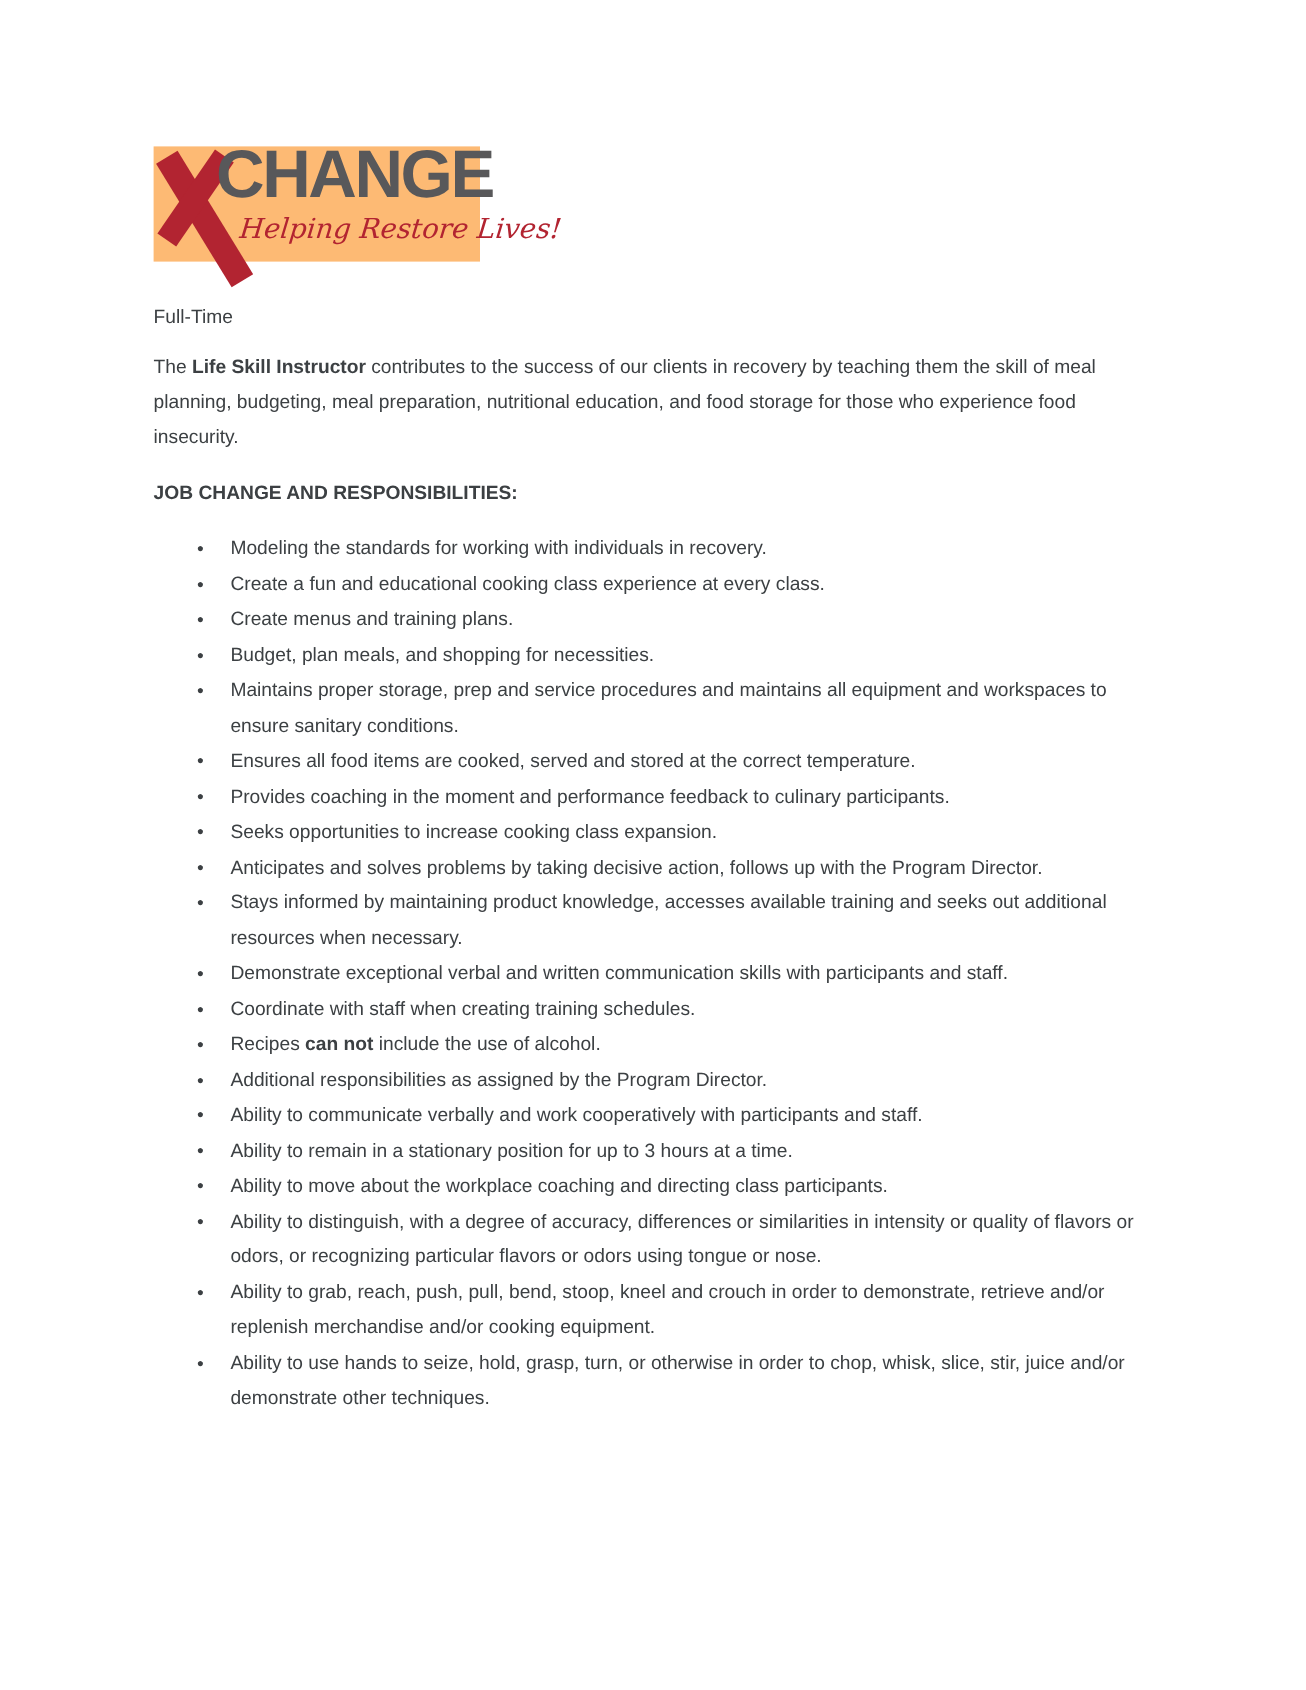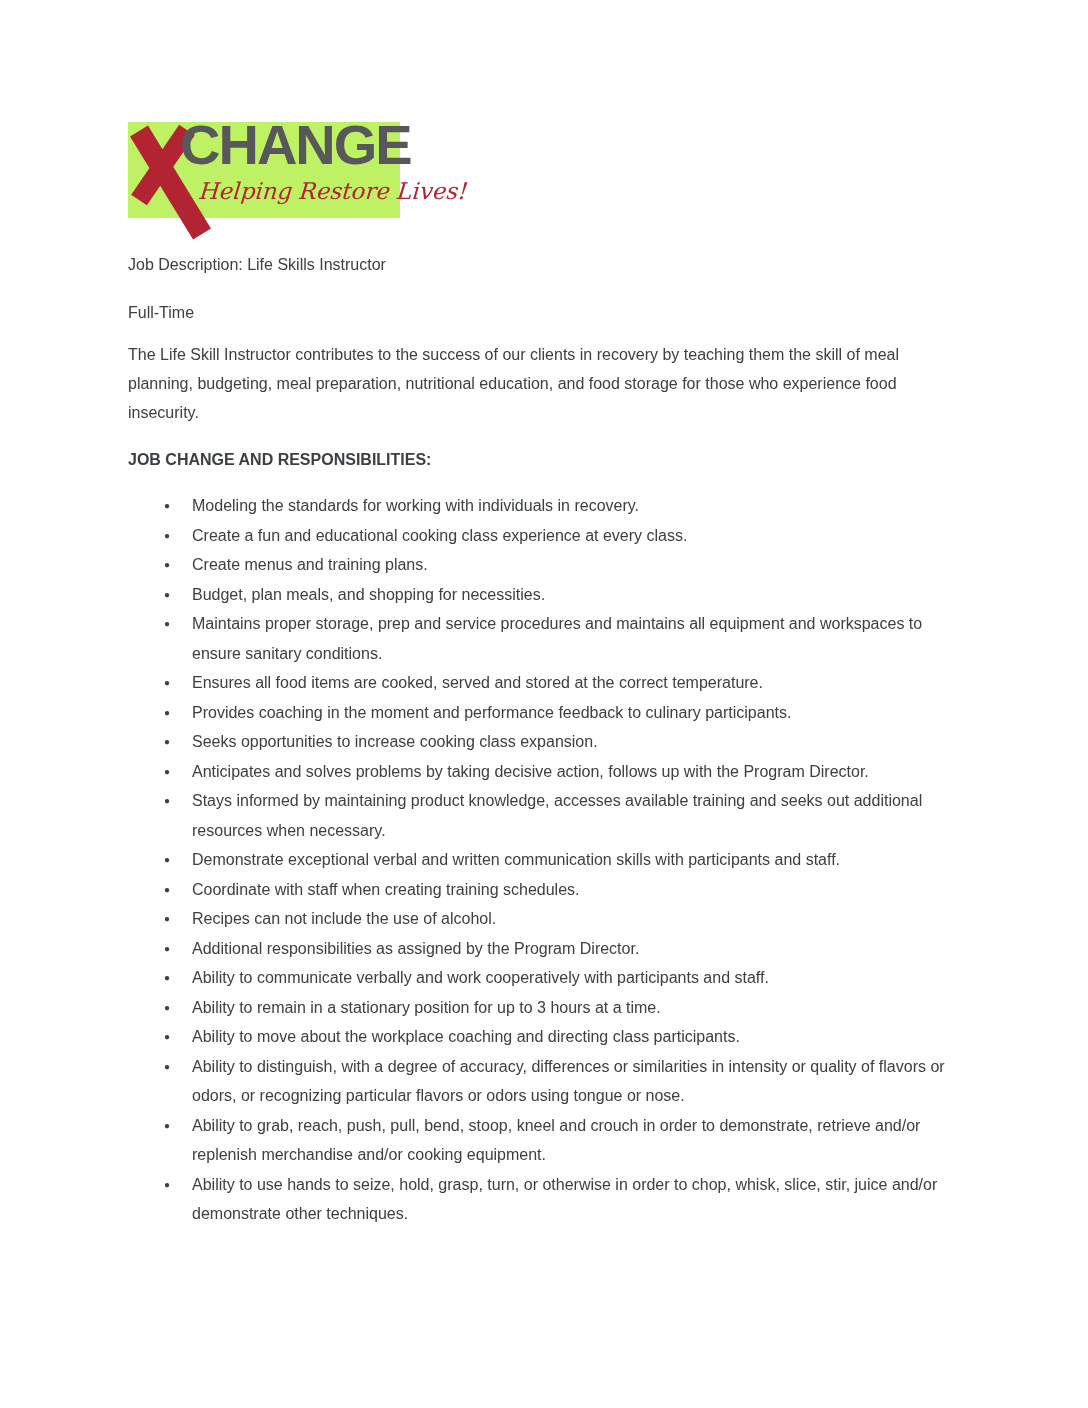--- a/index.html
+++ b/index.html
@@ -19,21 +19,21 @@
     top: 122px;
     width: 836px;
   }
 
   
   .logo {
     position: relative;
     width: 272px;
     height: 96px;
     margin-bottom: 32px;
-    background: #bef264;
+    background: #fdba74;
   }
   .logo-x {
     position: absolute;
     left: 2px;
     top: 2px;
     width: 82px;
     height: 118px;
   }
   .logo-wordmark {
     position: absolute;
@@ -75,40 +75,39 @@
     font-size: 16px;
     line-height: 29.5px;
   }
   ul.bullets li .dot {
     position: absolute;
     left: 36px;
     top: 0;
     font-size: 10px;
     line-height: 29.5px;
   }
-  b, .b { font-weight: normal; }
+  b, .b { font-weight: bold; }
 </style>
 </head>
 <body>
 
 <div class="page">
   <div class="content">
 
     <div class="logo">
       <svg class="logo-x" viewBox="0 0 82 118" xmlns="http://www.w3.org/2000/svg">
         <line x1="9" y1="7" x2="72" y2="110" stroke="#b22431" stroke-width="21"></line>
         <line x1="57" y1="6" x2="9" y2="76" stroke="#b22431" stroke-width="19"></line>
       </svg>
       <div class="logo-wordmark">
         <span style="color:#58585a">CHANGE</span>
       </div>
       <div class="logo-tagline" style="color:#b22431">Helping Restore Lives!</div>
     </div>
 
-    <div class="line title-line">Job Description: Life Skills Instructor</div>
     <div class="para fulltime-line">Full-Time</div>
 
     <div class="para"><span>The </span><span class="b">Life Skill Instructor</span><span> contributes to the success of our clients in recovery by teaching them the skill of meal planning, budgeting, meal preparation, nutritional education, and food storage for those who experience food insecurity.</span></div>
 
     <div id="sections">
         <div class="section-heading">JOB CHANGE AND RESPONSIBILITIES:</div>
         <ul class="bullets">
           <li><span class="dot">●</span>Modeling the standards for working with individuals in recovery.</li>
           <li><span class="dot">●</span>Create a fun and educational cooking class experience at every class.</li>
           <li><span class="dot">●</span>Create menus and training plans.</li>

